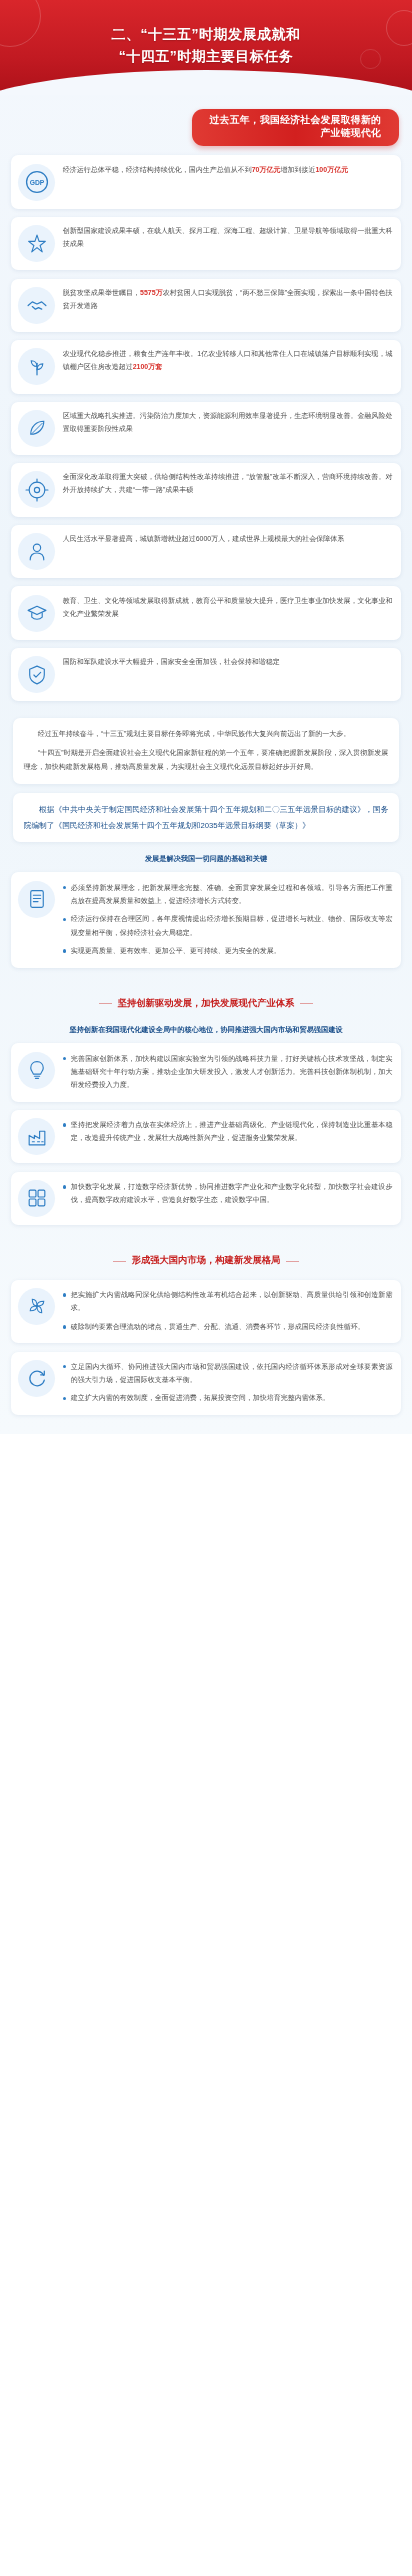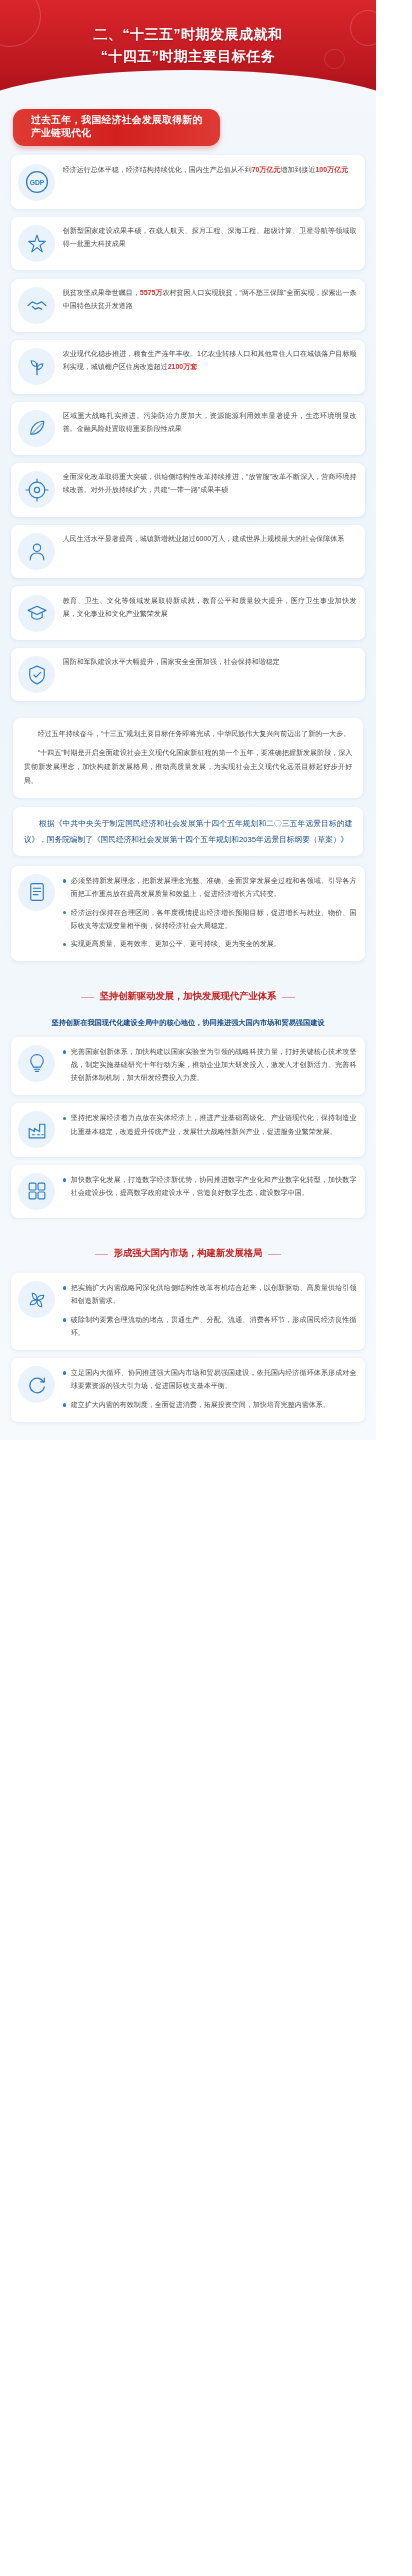--- a/index.html
+++ b/index.html
@@ -3,21 +3,21 @@
 <meta charset="utf-8">
 <style>
   * { box-sizing: border-box; margin: 0; padding: 0; }
   body {
     width: 412px;
     font-family: "Liberation Sans", "DejaVu Sans", sans-serif;
     background: #ffffff;
     color: #333;
   }
   .page {
-    width: 376px;
+    width: 412px;
     position: relative;
     background: linear-gradient(180deg, #f4f8fd 0%, #eef5fb 40%, #f6fafd 100%);
     overflow: hidden;
   }
 
   
   .header {
     position: relative;
     background: linear-gradient(180deg, #d9262b 0%, #c21a22 60%, #ad1119 100%);
     padding: 24px 20.6px 28px 20.6px;
@@ -51,21 +51,21 @@
     border-radius: 50%;
   }
   .hd1 { width: 62px; height: 62px; left: -20.6px; top: -15.5px; }
   .hd2 { width: 36px; height: 36px; right: -10.3px; top: 10.3px; }
   .hd3 { width: 20.6px; height: 20.6px; right: 31px; bottom: 26px; opacity: .12; }
 
   
   .banner {
     margin: 13.4px 13.4px 9.3px 13.4px;
     position: relative;
-    text-align: left;
+    text-align: right;
   }
   .banner-inner {
     display: inline-block;
     background: linear-gradient(90deg, #e03a33 0%, #d2201f 50%, #e03a33 100%);
     color: #fff;
     font-size: 9.8px;
     font-weight: bold;
     padding: 5.7px 17.5px;
     border-radius: 11.3px;
     box-shadow: 0 2.1px 5.2px rgba(200,30,30,.28);
@@ -334,20 +334,21 @@
 
   <div class="para-block">
     <div class="para">经过五年持续奋斗，“十三五”规划主要目标任务即将完成，中华民族伟大复兴向前迈出了新的一大步。</div>
     <div class="para">“十四五”时期是开启全面建设社会主义现代化国家新征程的第一个五年，要准确把握新发展阶段，深入贯彻新发展理念，加快构建新发展格局，推动高质量发展，为实现社会主义现代化远景目标起好步开好局。</div>
   </div>
 
   <div class="para-block">
     <div class="para-strong">根据《中共中央关于制定国民经济和社会发展第十四个五年规划和二〇三五年远景目标的建议》，国务院编制了《国民经济和社会发展第十四个五年规划和2035年远景目标纲要（草案）》</div>
   </div>
 
+  <div class="tag-line">发展是解决我国一切问题的基础和关键</div>
 
   <div class="cards">
     <div class="card">
       <div class="card-icon">
         <svg width="24" height="24" viewBox="0 0 46 46">
           <rect x="11" y="7" width="24" height="32" rx="3" fill="none" stroke="#2f7ec4" stroke-width="2.2"></rect>
           <path d="M16 16 H30 M16 22 H30 M16 28 H25" stroke="#2f7ec4" stroke-width="2" stroke-linecap="round"></path>
         </svg>
       </div>
       <div class="card-body">

